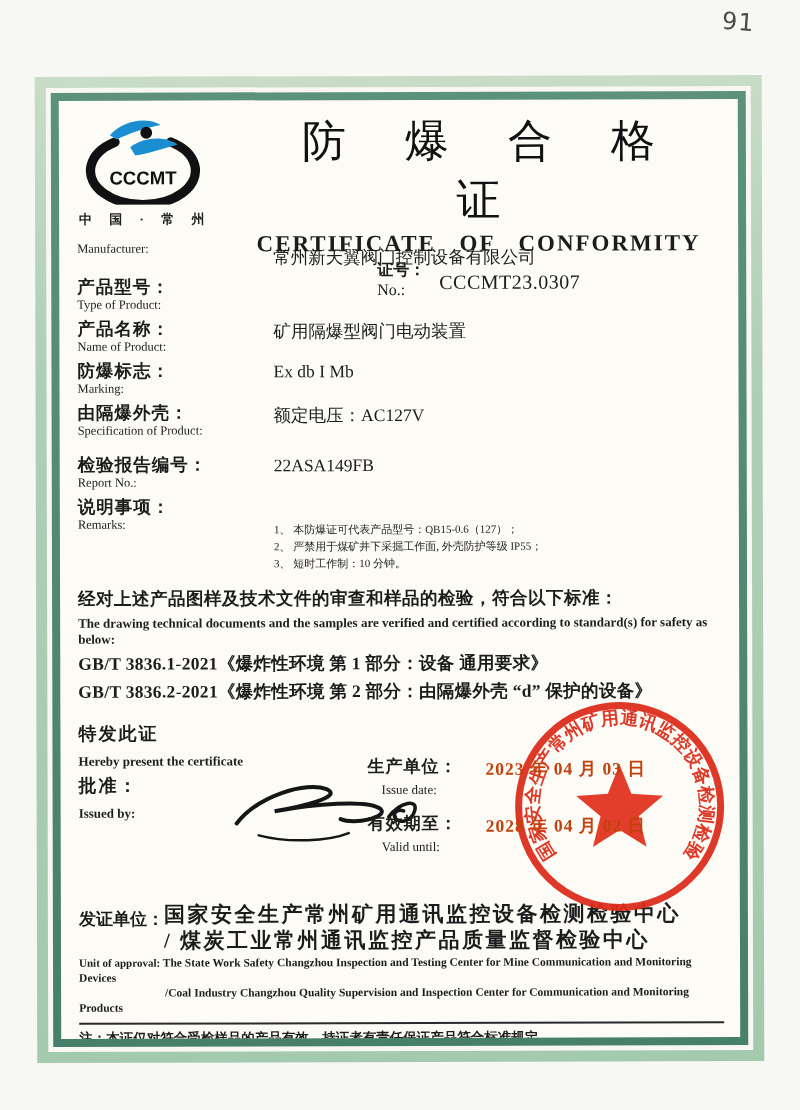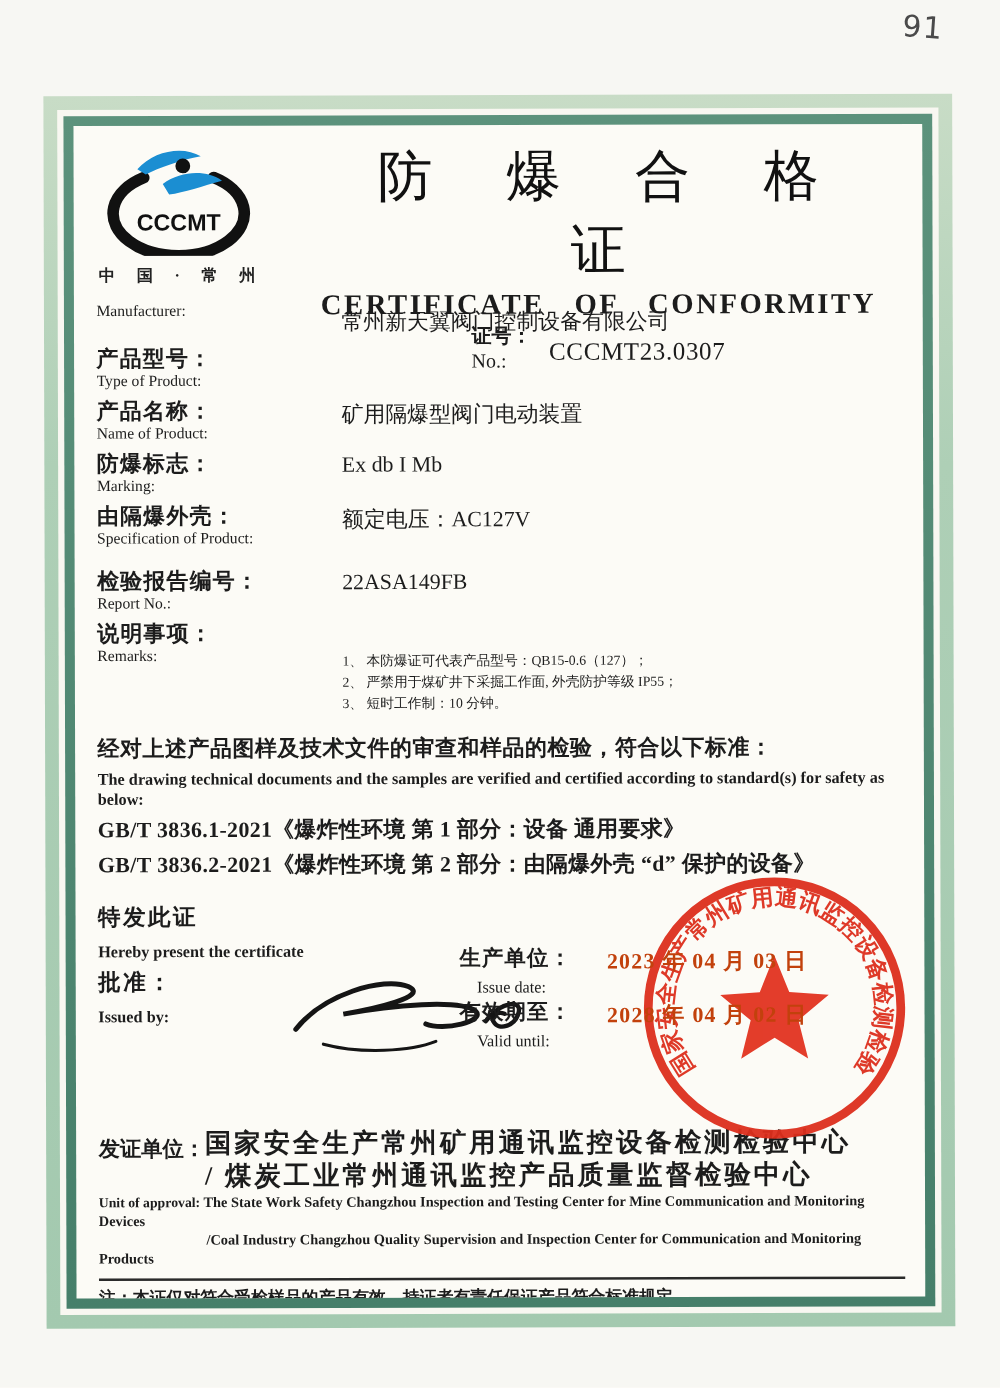--- a/index.html
+++ b/index.html
@@ -54,21 +54,21 @@
   
   .issue-section { position:relative; height:178px; margin-top:18px; }
   .present-zh { font-size:18px; font-weight:700; letter-spacing:2px; }
   .present-en { font-size:13px; font-weight:600; margin-top:8px; }
   .approve-zh { font-size:18px; font-weight:700; margin-top:4px; letter-spacing:2px; }
   .approve-en { font-size:13px; font-weight:600; margin-top:8px; }
   .signature { position:absolute; left:150px; top:52px; z-index:2; }
   .stamp { position:absolute; right:-4px; top:-22px; z-index:1; opacity:0.95; }
   .dates { position:absolute; right:26px; top:34px; z-index:2; width:330px; }
   .d-row { display:flex; justify-content:flex-start; }
-  .d-row + .d-row { }
+  .d-row + .d-row { margin-top:14px; }
   .d-lbl { width:118px; text-align:left; flex-shrink:0; }
   .d-zh { font-size:17px; font-weight:700; letter-spacing:1px; }
   .d-en { font-size:13px; font-weight:400; margin-top:4px; padding-left:14px; }
   .d-val { font-size:17.5px; font-weight:700; color:#c2410c; padding-top:2px; letter-spacing:1px; }
 
   
   .unit { margin-top:2px; }
   .u-zh { display:flex; }
   .u-zh-label { font-size:17px; font-weight:700; padding-top:6px; flex-shrink:0; }
   .u-zh-lines { text-align:left; }

